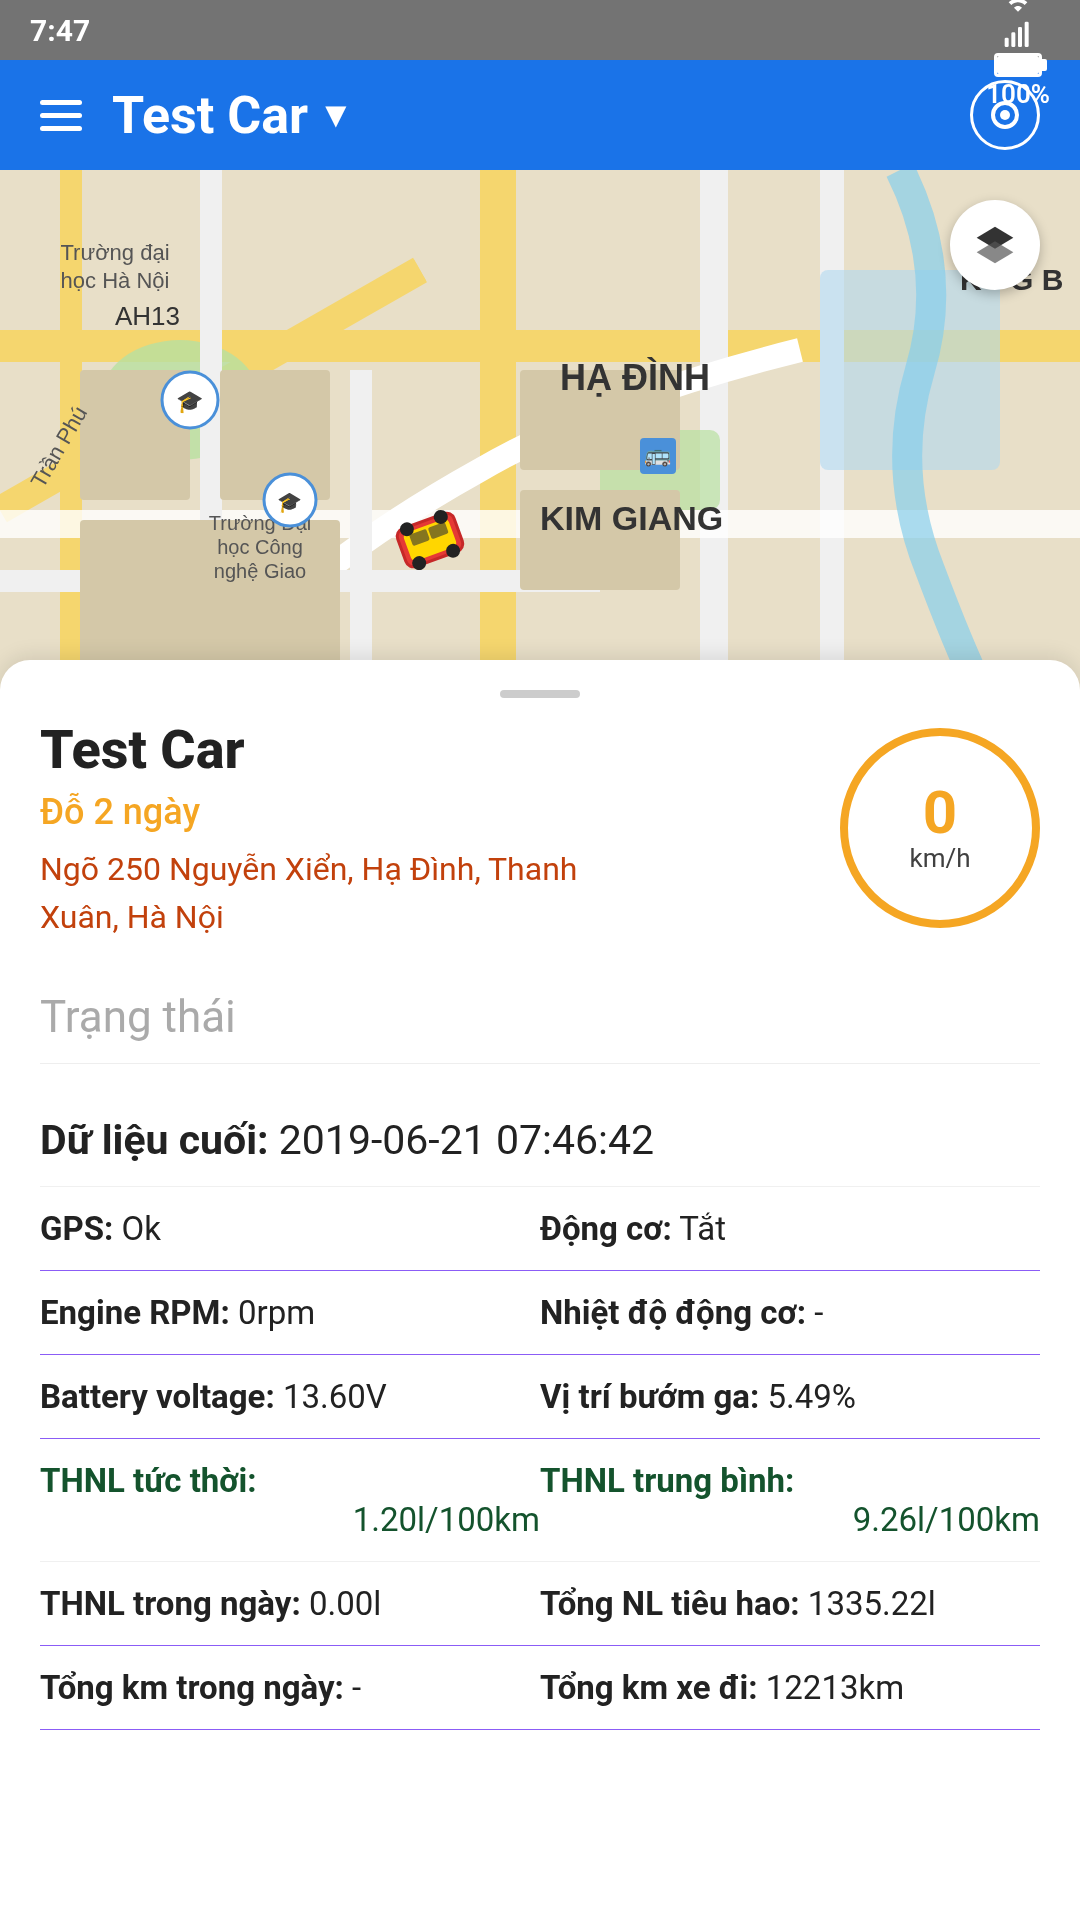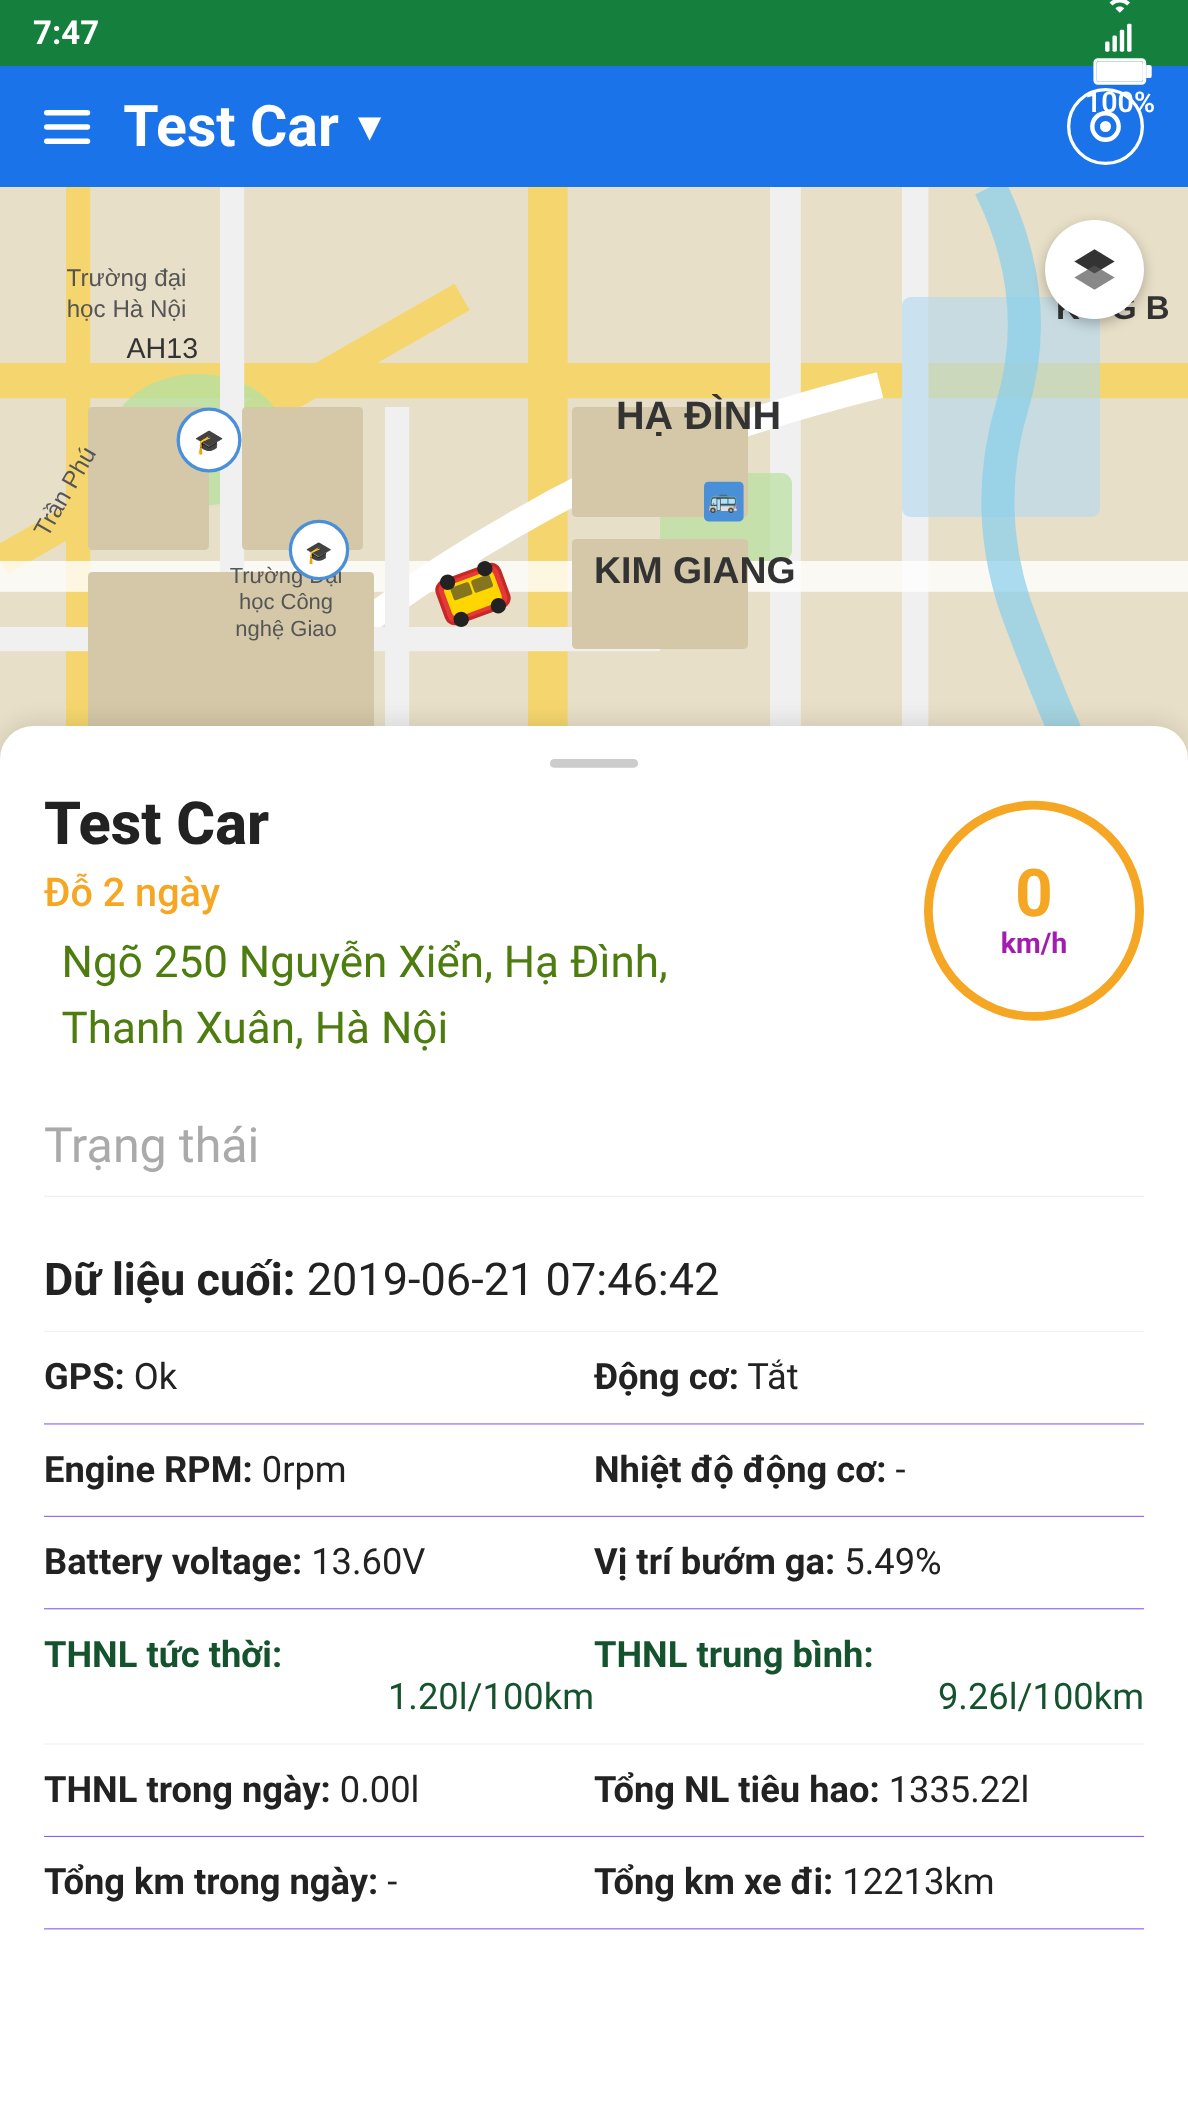--- a/index.html
+++ b/index.html
@@ -8,21 +8,21 @@
     body {
       width: 1080px;
       min-height: 1920px;
       font-family: 'Roboto', Arial, sans-serif;
       background: #fff;
       overflow-x: hidden;
     }
 
     
     .status-bar {
-      background: #15803d;
+      background: #737373;
       height: 60px;
       display: flex;
       align-items: center;
       justify-content: space-between;
       padding: 0 30px;
       color: #fff;
       font-size: 28px;
       font-weight: 600;
     }
     .status-bar-left { font-size: 30px; font-weight: 700; }
@@ -207,25 +207,24 @@
       color: #222;
       margin-bottom: 10px;
     }
     .vehicle-status {
       font-size: 36px;
       color: #f5a623;
       font-weight: 500;
       margin-bottom: 12px;
     }
     .vehicle-address {
-      font-size: 40px;
-      color: #4d7c0f;
+      font-size: 32px;
+      color: #c2410c;
       line-height: 1.5;
       max-width: 560px;
-      margin-left: 16px;
     }
 
     
     .speedometer {
       width: 200px;
       height: 200px;
       border: 8px solid #f5a623;
       border-radius: 50%;
       display: flex;
       flex-direction: column;
@@ -235,22 +234,21 @@
       margin-top: 10px;
     }
     .speed-value {
       font-size: 60px;
       font-weight: 700;
       color: #f5a623;
       line-height: 1;
     }
     .speed-unit {
       font-size: 26px;
-      color: #a21caf;
-      font-weight: bold;
+      color: #404040;
     }
 
     
     .status-label {
       font-size: 44px;
       color: #aaa;
       padding: 20px 0;
       border-bottom: 1px solid #eee;
       margin-bottom: 30px;
     }

